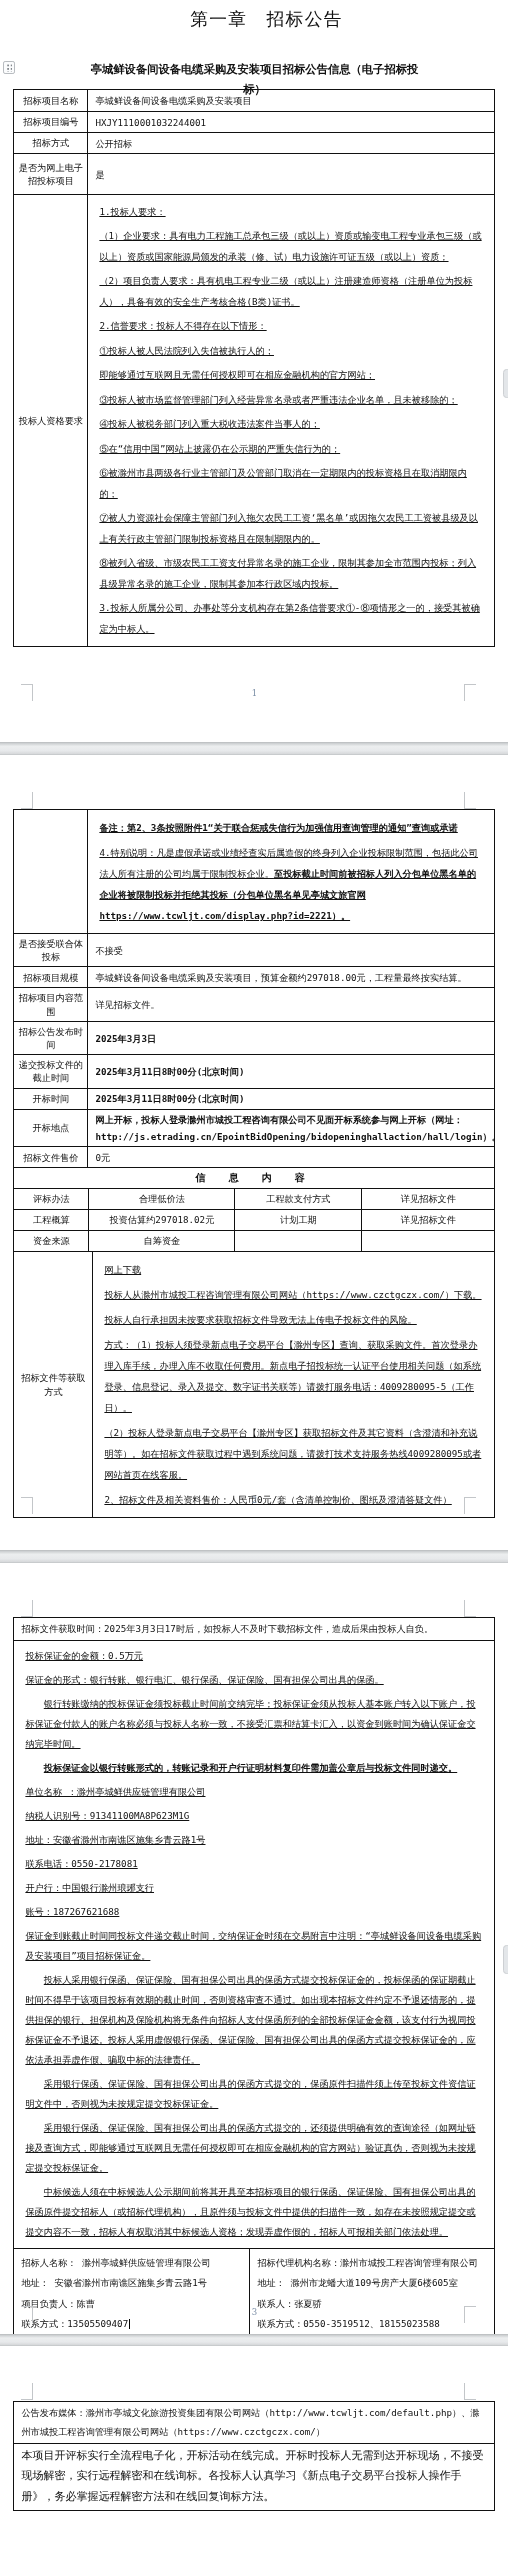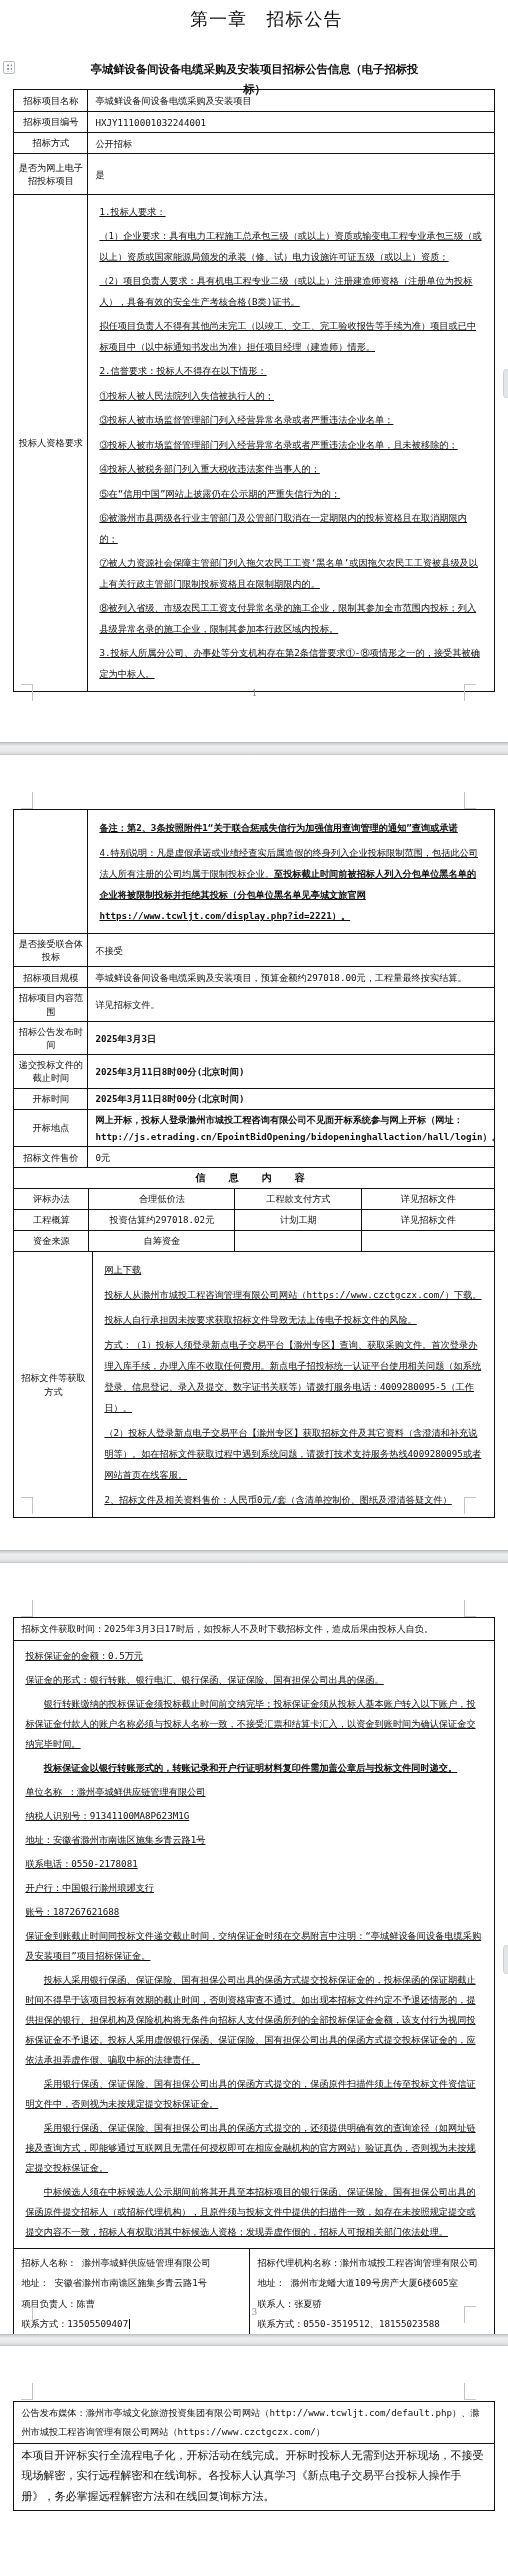--- a/index.html
+++ b/index.html
@@ -97,24 +97,23 @@
         <div class="row r-kv">
           <div class="lab">是否为网上电子招投标项目</div>
           <div class="val">是</div>
         </div>
         <div class="row r-paras">
           <div class="lab">投标人资格要求</div>
           <div class="paras">
             <div class="para"><span>1.投标人要求：</span></div>
             <div class="para"><span>（1）企业要求：具有电力工程施工总承包三级（或以上）资质或输变电工程专业承包三级（或以上）资质或国家能源局颁发的承装（修、试）电力设施许可证五级（或以上）资质；</span></div>
             <div class="para"><span>（2）项目负责人要求：具有机电工程专业二级（或以上）注册建造师资格（注册单位为投标人），具备有效的安全生产考核合格(B类)证书。</span></div>
-            <div class="para"><span>拟任项目负责人不得有其他尚未完工（以竣工、交工、完工验收报告等手续为准）项目或已中标项目中（以中标通知书发出为准）担任项目经理（建造师）情形。</span></div>
             <div class="para"><span>2.信誉要求：投标人不得存在以下情形：</span></div>
             <div class="para"><span>①投标人被人民法院列入失信被执行人的；</span></div>
-            <div class="para"><span>③投标人被市场监督管理部门列入经营异常名录或者严重违法企业名单；</span></div>
+            <div class="para"><span>即能够通过互联网且无需任何授权即可在相应金融机构的官方网站；</span></div>
             <div class="para"><span>③投标人被市场监督管理部门列入经营异常名录或者严重违法企业名单，且未被移除的；</span></div>
             <div class="para"><span>④投标人被税务部门列入重大税收违法案件当事人的；</span></div>
             <div class="para"><span>⑤在“信用中国”网站上披露仍在公示期的严重失信行为的；</span></div>
             <div class="para"><span>⑥被滁州市县两级各行业主管部门及公管部门取消在一定期限内的投标资格且在取消期限内的；</span></div>
             <div class="para"><span>⑦被人力资源社会保障主管部门列入拖欠农民工工资‘黑名单’或因拖欠农民工工资被县级及以上有关行政主管部门限制投标资格且在限制期限内的。</span></div>
             <div class="para"><span>⑧被列入省级、市级农民工工资支付异常名录的施工企业，限制其参加全市范围内投标；列入县级异常名录的施工企业，限制其参加本行政区域内投标。</span></div>
             <div class="para"><span>3.投标人所属分公司、办事处等分支机构存在第2条信誉要求①-⑧项情形之一的，接受其被确定为中标人。</span></div>
           </div>
         </div>
       </div>

